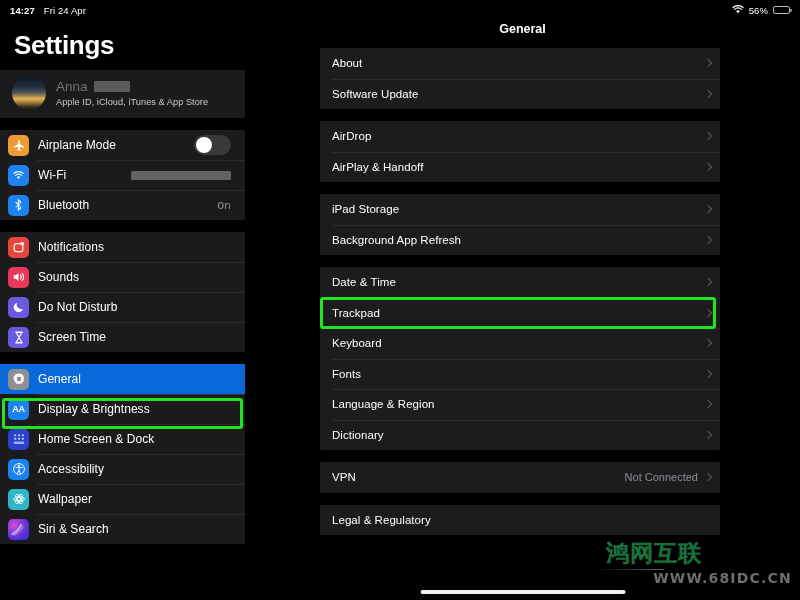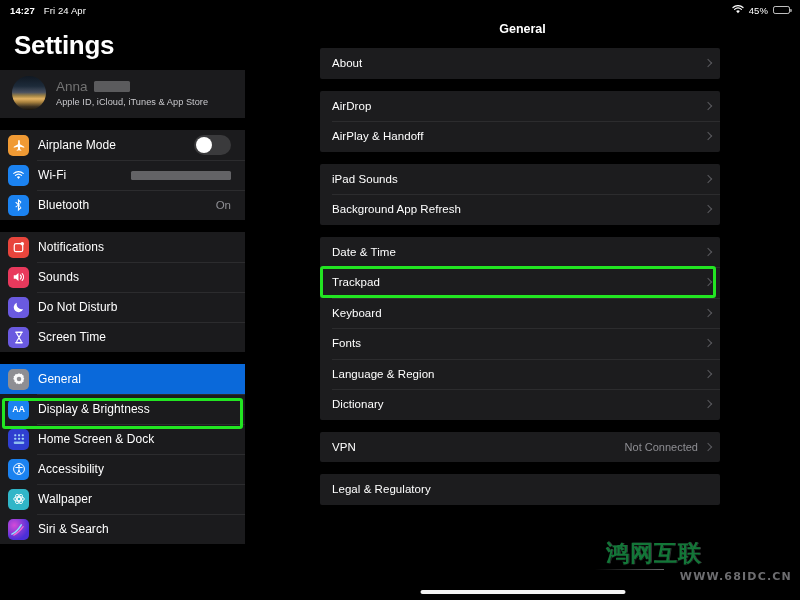--- a/index.html
+++ b/index.html
@@ -112,21 +112,21 @@
   }
   .sb-ico {
     width: 21px; height: 21px; border-radius: 5px;
     flex: 0 0 21px;
     display: flex; align-items: center; justify-content: center;
     color: #fff; font-size: 11px; line-height: 1;
     overflow: hidden;
   }
   .sb-ico svg { display: block; }
   .sb-label { font-size: 12px; color: #fff; letter-spacing: .05px; }
-  .sb-trail { margin-left: auto; display: flex; align-items: center; }
+  .sb-trail { margin-left: auto; display: flex; align-items: center; font-family: Liberation Mono, monospace; }
   .sb-value { font-size: 11.5px; color: #8e8e93; }
   .redact-bar { width: 100px; height: 9px; background: #636366; border-radius: 1.5px; }
 
   
   .toggle {
     width: 37px; height: 20px; border-radius: 10px;
     background: #3a3a3c; position: relative; flex: 0 0 37px;
   }
   .toggle .knob {
     position: absolute; top: 1.6px; left: 1.6px;
@@ -197,21 +197,21 @@
     opacity: .92;
   }
   .wm-main {
     font-size: 23px; font-weight: 700; letter-spacing: 1px;
     color: #15803d;
     text-shadow: 0 1px 0 #0c0c0d, 1px 0 0 #3a3a3c;
     line-height: 1;
     font-family: "DejaVu Sans", sans-serif;
   }
   .wm-sub {
-    font-size: 11px; font-weight: 700; letter-spacing: 1.2px;
+    font-size: 14px; font-weight: 700; letter-spacing: 1.2px;
     color: #77777a; margin-top: 5px; text-align: right;
     font-family: "DejaVu Sans", sans-serif;
   }
   .wm-rule {
     position: absolute; left: -12px; bottom: 12px;
     width: 70px; height: 1.5px;
     background: linear-gradient(90deg, rgba(110,110,112,0), #6e6e70);
   }
 
   
@@ -234,21 +234,21 @@
       <span class="sb-date">Fri 24 Apr</span>
     </div>
     <div class="sb-right">
       <span>
         <svg width="12" height="9" viewBox="0 0 12 9">
           <path d="M6 8.2 L4.1 6.0 A2.9 2.9 0 0 1 7.9 6.0 Z" fill="#fff"></path>
           <path d="M2.6 4.4 A5.1 5.1 0 0 1 9.4 4.4" stroke="#fff" stroke-width="1.2" fill="none" stroke-linecap="round"></path>
           <path d="M1.0 2.5 A7.5 7.5 0 0 1 11.0 2.5" stroke="#fff" stroke-width="1.2" fill="none" stroke-linecap="round"></path>
         </svg>
       </span>
-      <span class="sb-batt-pct">45%</span>
+      <span class="sb-batt-pct">56%</span>
       <span class="batt-shell">
         <span class="batt-fill" style="width: 56%;"></span>
       </span>
     </div>
   </div>
 
   <div class="body-split">
 
     <div class="sidebar">
 
@@ -441,40 +441,46 @@
 
       <div class="cards">
 
         <div class="card">
           <div class="row">
             <span class="row-label">About</span>
             <span class="row-right">
               <span class="chev"></span>
             </span>
           </div>
+          <div class="row">
+            <span class="row-label">Software Update</span>
+            <span class="row-right">
+              <span class="chev"></span>
+            </span>
+          </div>
         </div>
 
         <div class="card">
           <div class="row">
             <span class="row-label">AirDrop</span>
             <span class="row-right">
               <span class="chev"></span>
             </span>
           </div>
           <div class="row">
             <span class="row-label">AirPlay &amp; Handoff</span>
             <span class="row-right">
               <span class="chev"></span>
             </span>
           </div>
         </div>
 
         <div class="card">
           <div class="row">
-            <span class="row-label">iPad Sounds</span>
+            <span class="row-label">iPad Storage</span>
             <span class="row-right">
               <span class="chev"></span>
             </span>
           </div>
           <div class="row">
             <span class="row-label">Background App Refresh</span>
             <span class="row-right">
               <span class="chev"></span>
             </span>
           </div>

